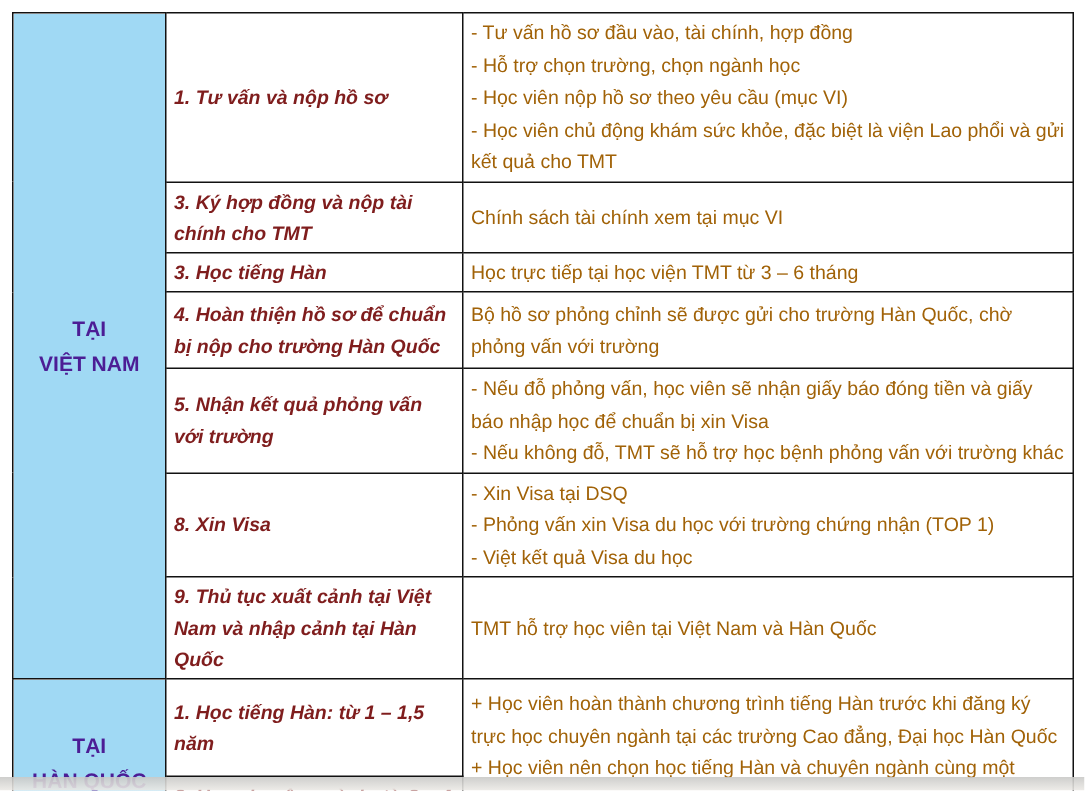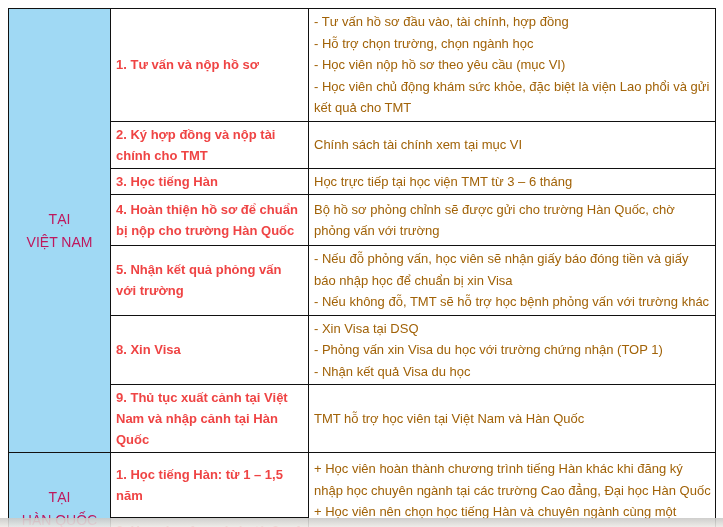--- a/index.html
+++ b/index.html
@@ -20,30 +20,31 @@
   }
   table.process td {
     border: 1.5px solid #111111;
     vertical-align: middle;
     overflow: hidden;
   }
 
   td.region {
     background: #A0D9F4;
     text-align: center;
-    color: #be185d;
-    font-weight: normal;
+    color: #4c1d95;
+    font-weight: bold;
     font-size: 14px;
     line-height: 23px;
   }
 
   td.step {
     padding: 2px 4px 2px 5px;
-    color: #ef4444;
+    color: #7f1d1d;
     font-weight: bold;
+    font-style: italic;
     font-size: 13px;
     line-height: 21px;
   }
 
   td.details {
     padding: 2px 4px 2px 5px;
     color: #a16207;
     font-size: 13px;
     line-height: 21.5px;
   }
@@ -89,21 +90,21 @@
         </td>
         <td class="details">
           <div>- Tư vấn hồ sơ đầu vào, tài chính, hợp đồng</div>
           <div>- Hỗ trợ chọn trường, chọn ngành học</div>
           <div>- Học viên nộp hồ sơ theo yêu cầu (mục VI)</div>
           <div>- Học viên chủ động khám sức khỏe, đặc biệt là viện Lao phổi và gửi kết quả cho TMT</div>
         </td>
       </tr>
       <tr class="h43">
         <td class="step">
-          <div>2. Ký hợp đồng và nộp tài chính cho TMT</div>
+          <div>3. Ký hợp đồng và nộp tài chính cho TMT</div>
         </td>
         <td class="details">
           <div>Chính sách tài chính xem tại mục VI</div>
         </td>
       </tr>
       <tr class="h22">
         <td class="step">
           <div>3. Học tiếng Hàn</div>
         </td>
         <td class="details">
@@ -127,42 +128,42 @@
           <div>- Nếu không đỗ, TMT sẽ hỗ trợ học bệnh phỏng vấn với trường khác</div>
         </td>
       </tr>
       <tr class="h68">
         <td class="step">
           <div>8. Xin Visa</div>
         </td>
         <td class="details">
           <div>- Xin Visa tại DSQ</div>
           <div>- Phỏng vấn xin Visa du học với trường chứng nhận (TOP 1)</div>
-          <div>- Nhận kết quả Visa du học</div>
+          <div>- Việt kết quả Visa du học</div>
         </td>
       </tr>
       <tr class="h43">
         <td class="step">
           <div>9. Thủ tục xuất cảnh tại Việt Nam và nhập cảnh tại Hàn Quốc</div>
         </td>
         <td class="details">
           <div>TMT hỗ trợ học viên tại Việt Nam và Hàn Quốc</div>
         </td>
       </tr>
 
       <tr class="h65">
         <td class="region" rowspan="2">
           <div>TẠI</div>
           <div>HÀN QUỐC</div>
         </td>
         <td class="step">
           <div>1. Học tiếng Hàn: từ 1 – 1,5 năm</div>
         </td>
         <td class="details top" rowspan="2">
-          <div>+ Học viên hoàn thành chương trình tiếng Hàn khác khi đăng ký nhập học chuyên ngành tại các trường Cao đẳng, Đại học Hàn Quốc</div>
+          <div>+ Học viên hoàn thành chương trình tiếng Hàn trước khi đăng ký trực học chuyên ngành tại các trường Cao đẳng, Đại học Hàn Quốc</div>
           <div>+ Học viên nên chọn học tiếng Hàn và chuyên ngành cùng một trường</div>
         </td>
       </tr>
       <tr class="h38">
         <td class="step">
           <div>2. Học chuyên ngành: từ 3 – 4 năm</div>
         </td>
       </tr>
     </tbody>
   </table>

